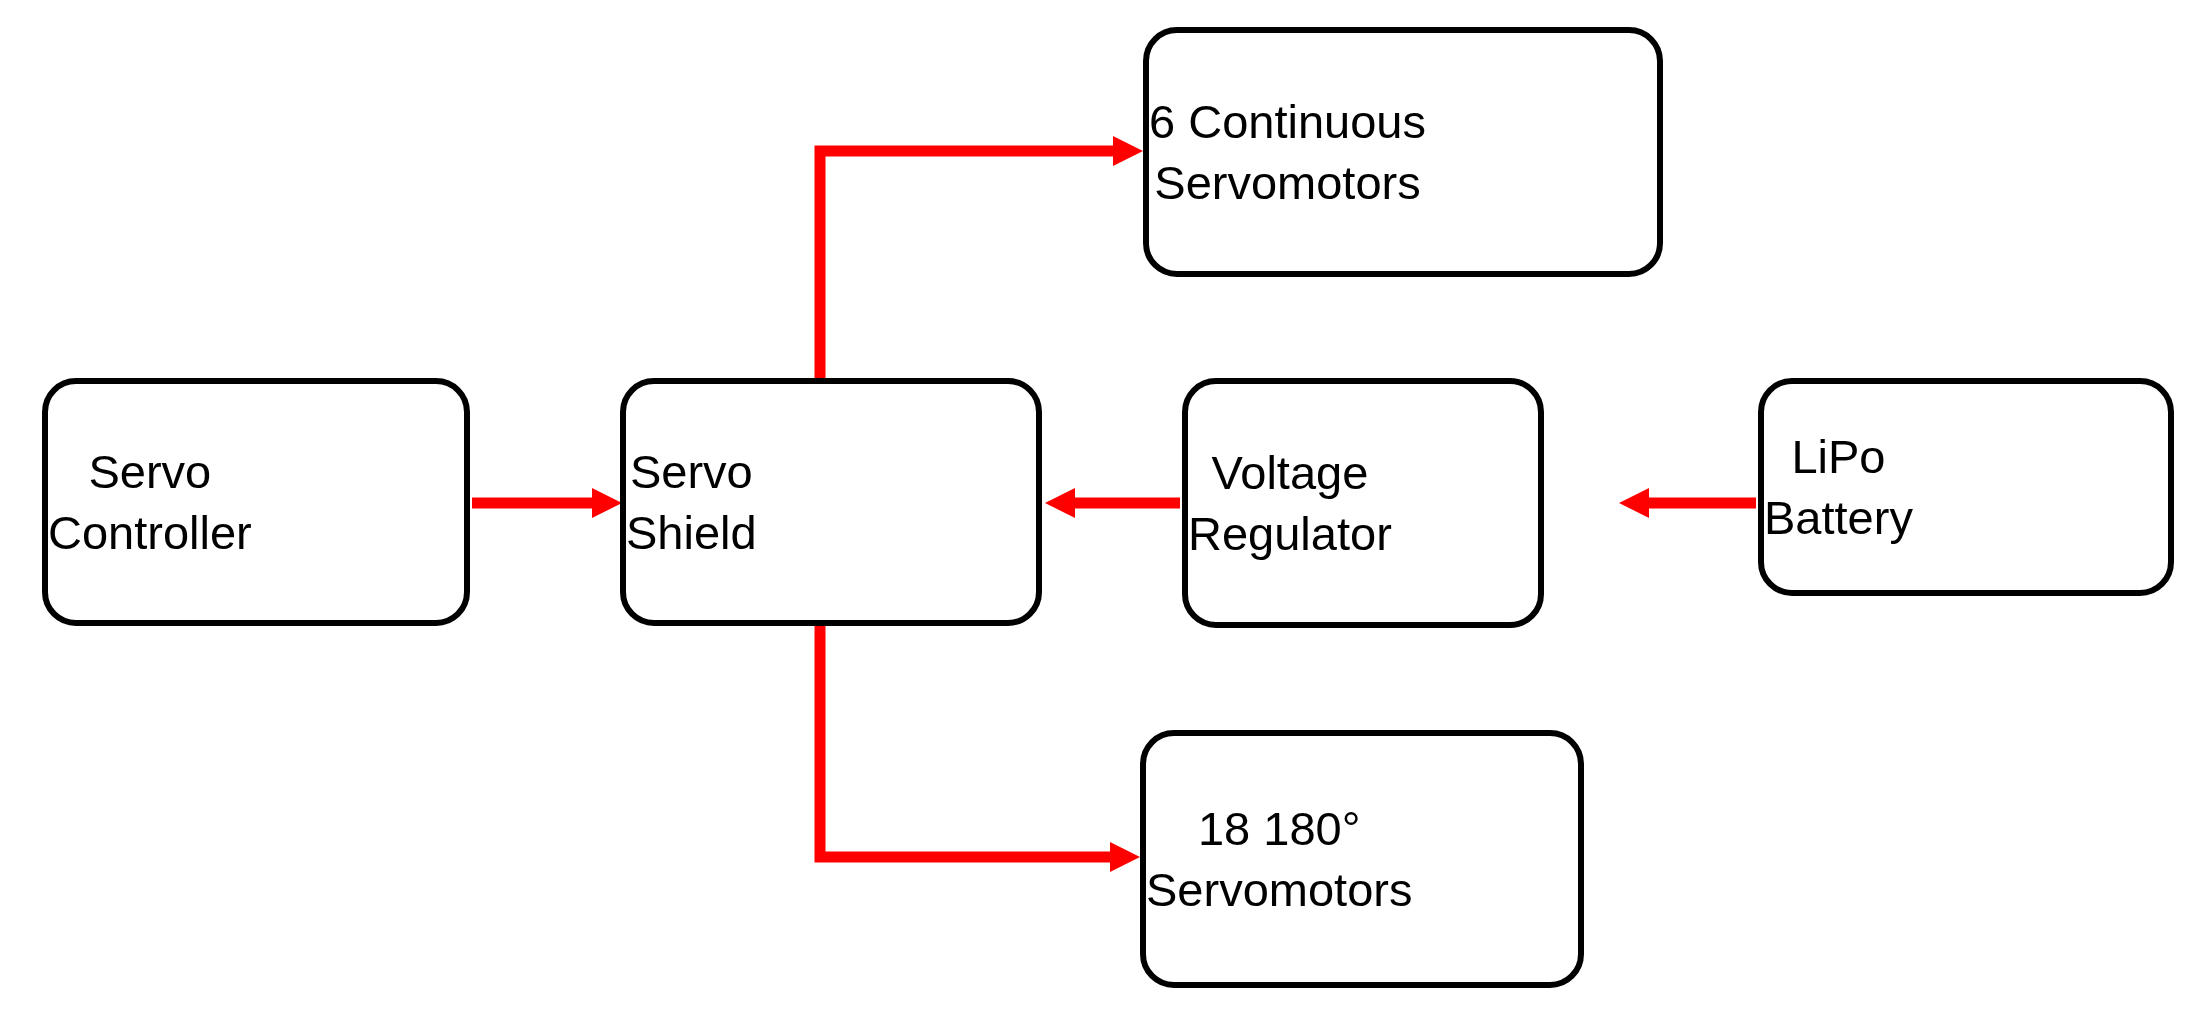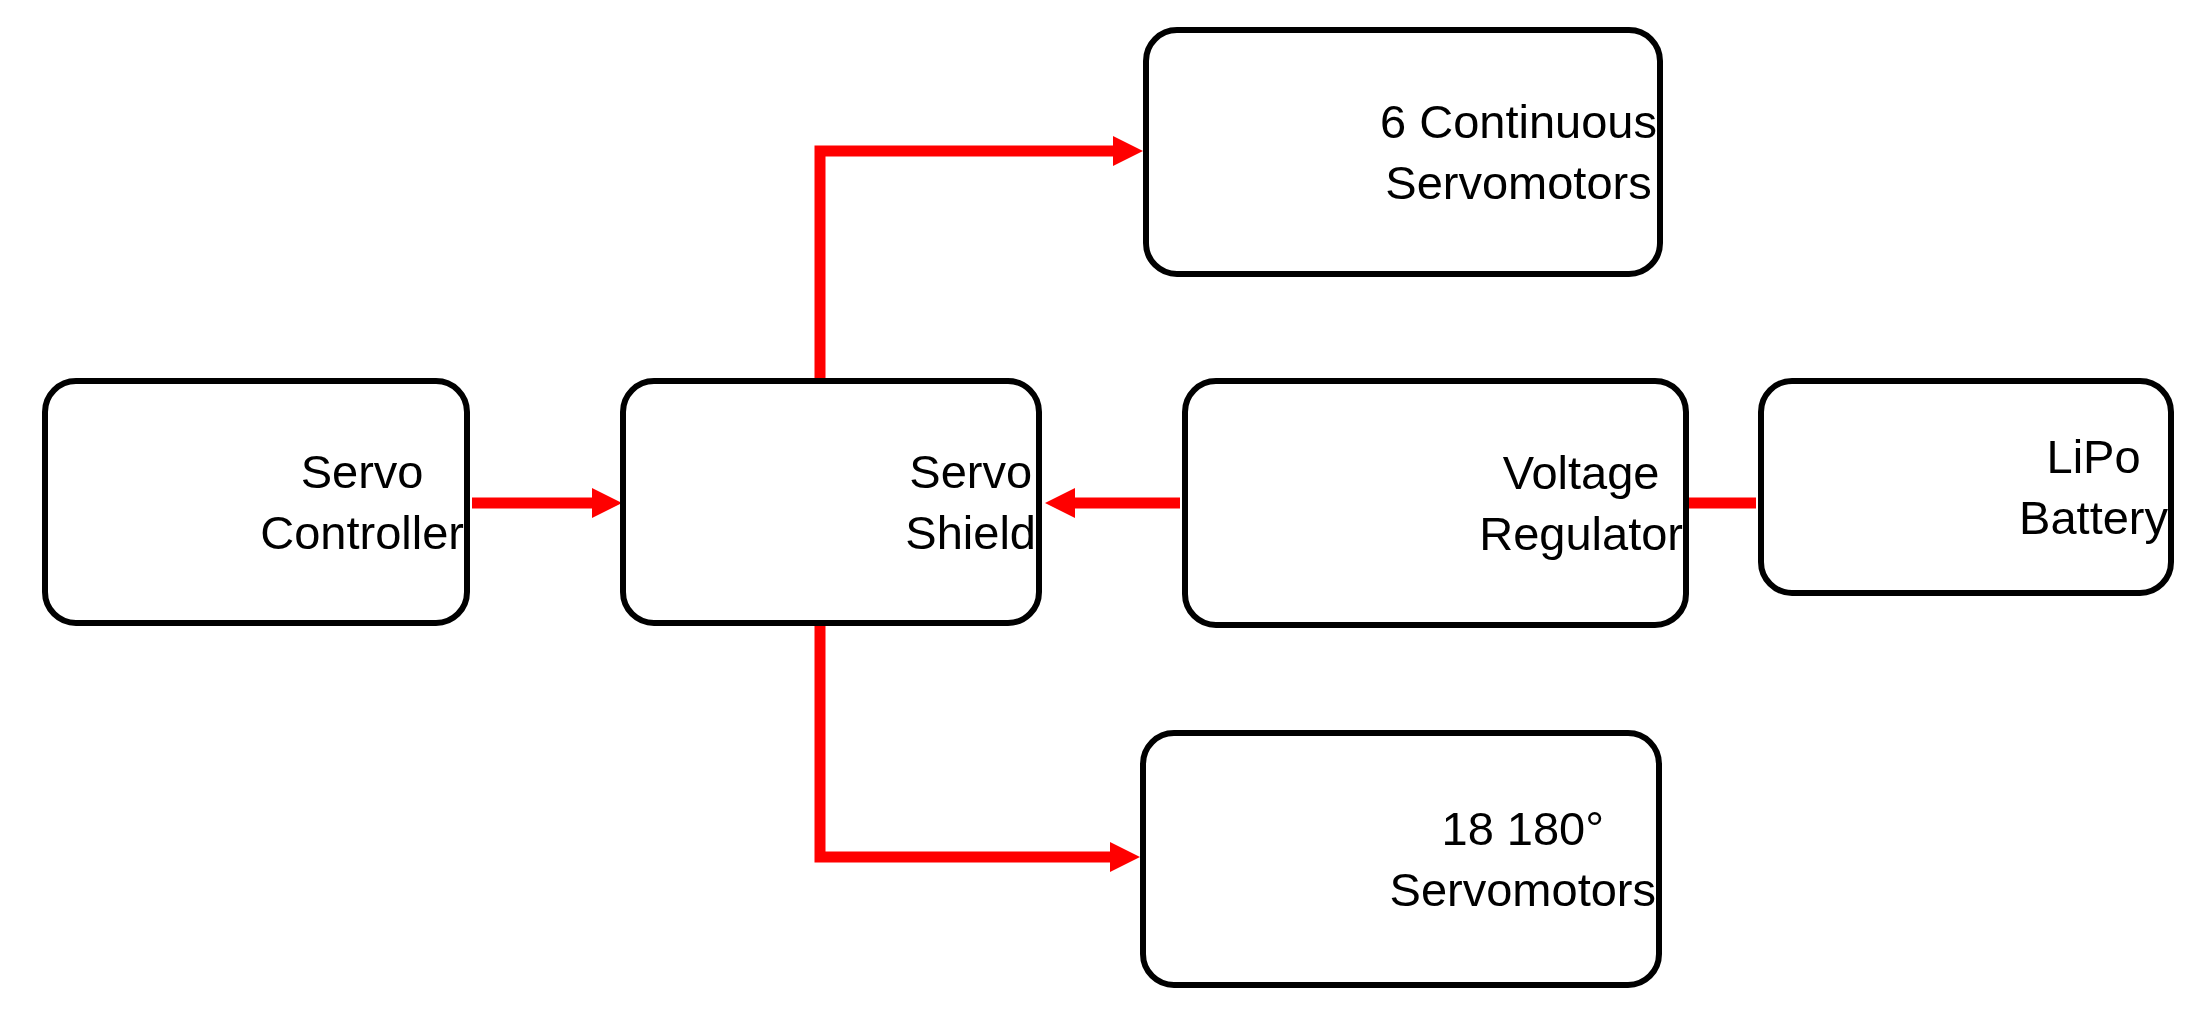--- a/index.html
+++ b/index.html
@@ -23,37 +23,37 @@
     height: 1012px;
   }
   .node {
     position: absolute;
     box-sizing: border-box;
     background: #ffffff;
     border: 6px solid #000000;
     border-radius: 34px;
     display: flex;
     align-items: center;
-    justify-content: flex-end;
+    justify-content: flex-start;
   }
   .node-label {
     white-space: pre-line;
     text-align: center;
     color: #000000;
     font-size: 47px;
     line-height: 1.3;
   }
   
   .n-servo-controller   { left: 42px;   top: 378px; width: 428px; height: 248px; }
   .n-servo-shield       { left: 620px;  top: 378px; width: 422px; height: 248px; }
-  .n-voltage-regulator  { left: 1182px; top: 378px; width: 507px; height: 250px; }
+  .n-voltage-regulator  { left: 1182px; top: 378px; width: 362px; height: 250px; }
   .n-lipo-battery       { left: 1758px; top: 378px; width: 416px; height: 218px; }
   
   .n-continuous-servos  { left: 1143px; top: 27px;  width: 520px; height: 250px; }
-  .n-servos-180         { left: 1140px; top: 730px; width: 522px; height: 258px; padding-left: 8px; }
+  .n-servos-180         { left: 1140px; top: 730px; width: 444px; height: 258px; }
 </style>
 </head>
 <body>
 
 <div class="canvas">
 
   <svg class="arrow-layer" viewBox="0 0 2208 1012" xmlns="http://www.w3.org/2000/svg">
 
     <g>
       <path d="M 472 503 L 594 503" fill="none" stroke="#ff0000" stroke-width="11"></path>

